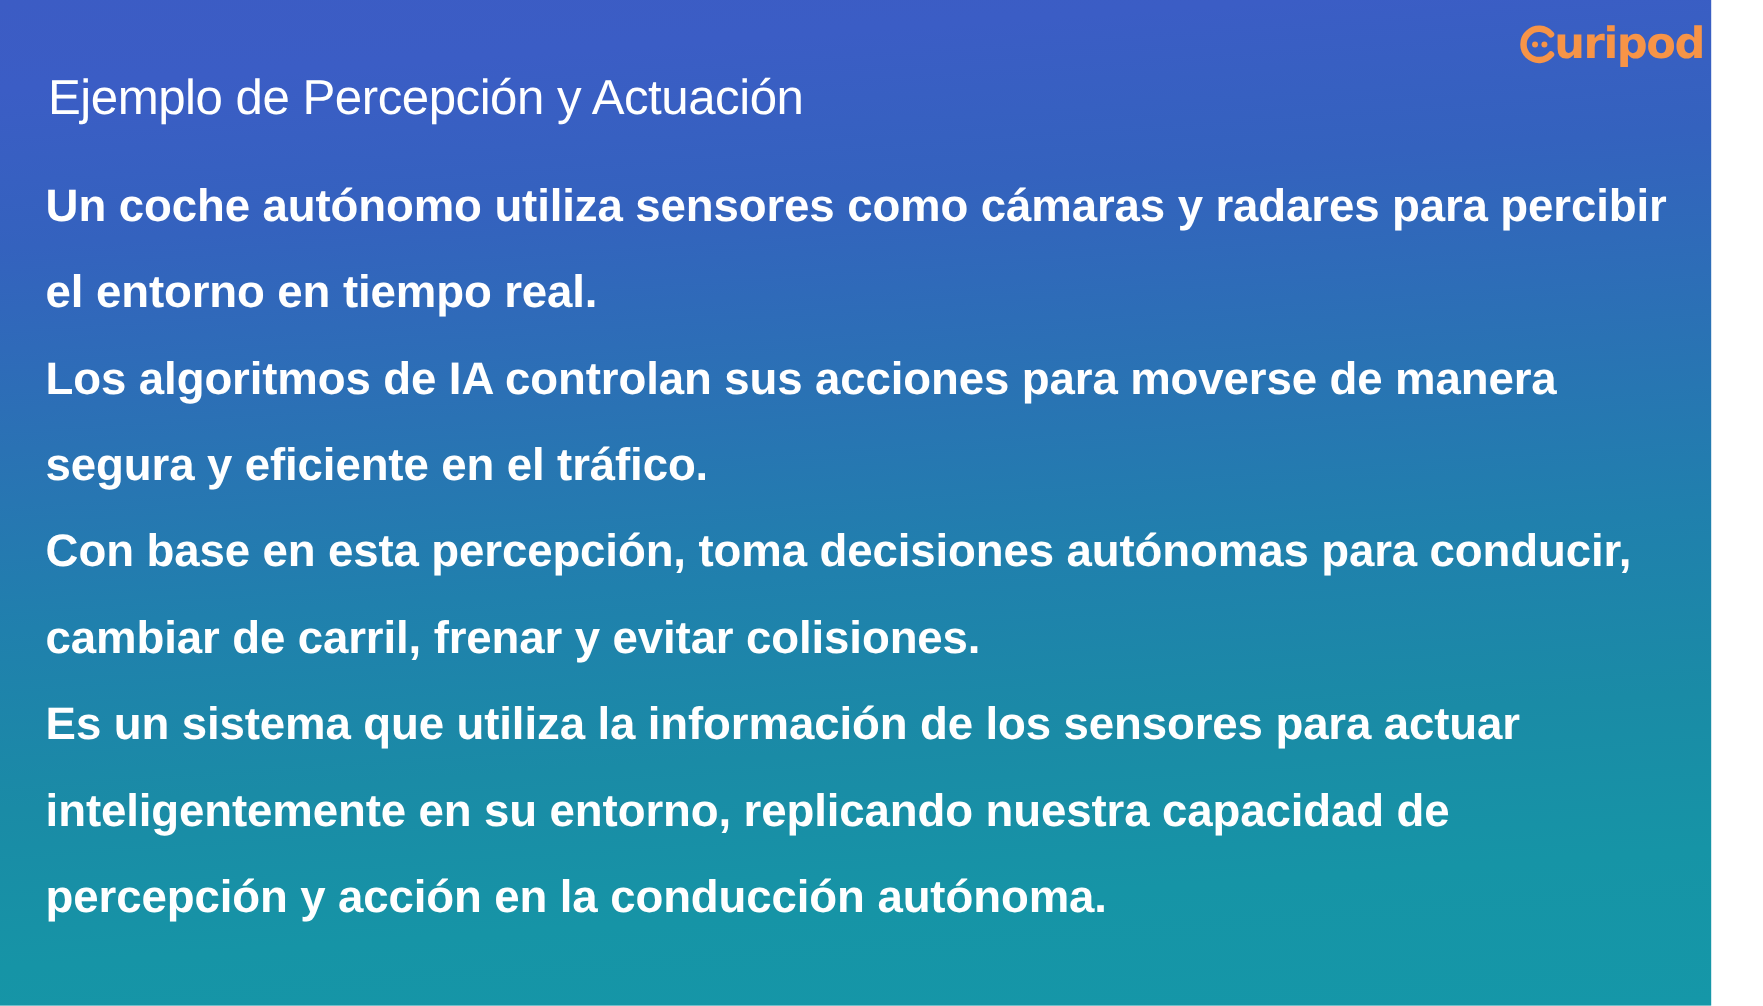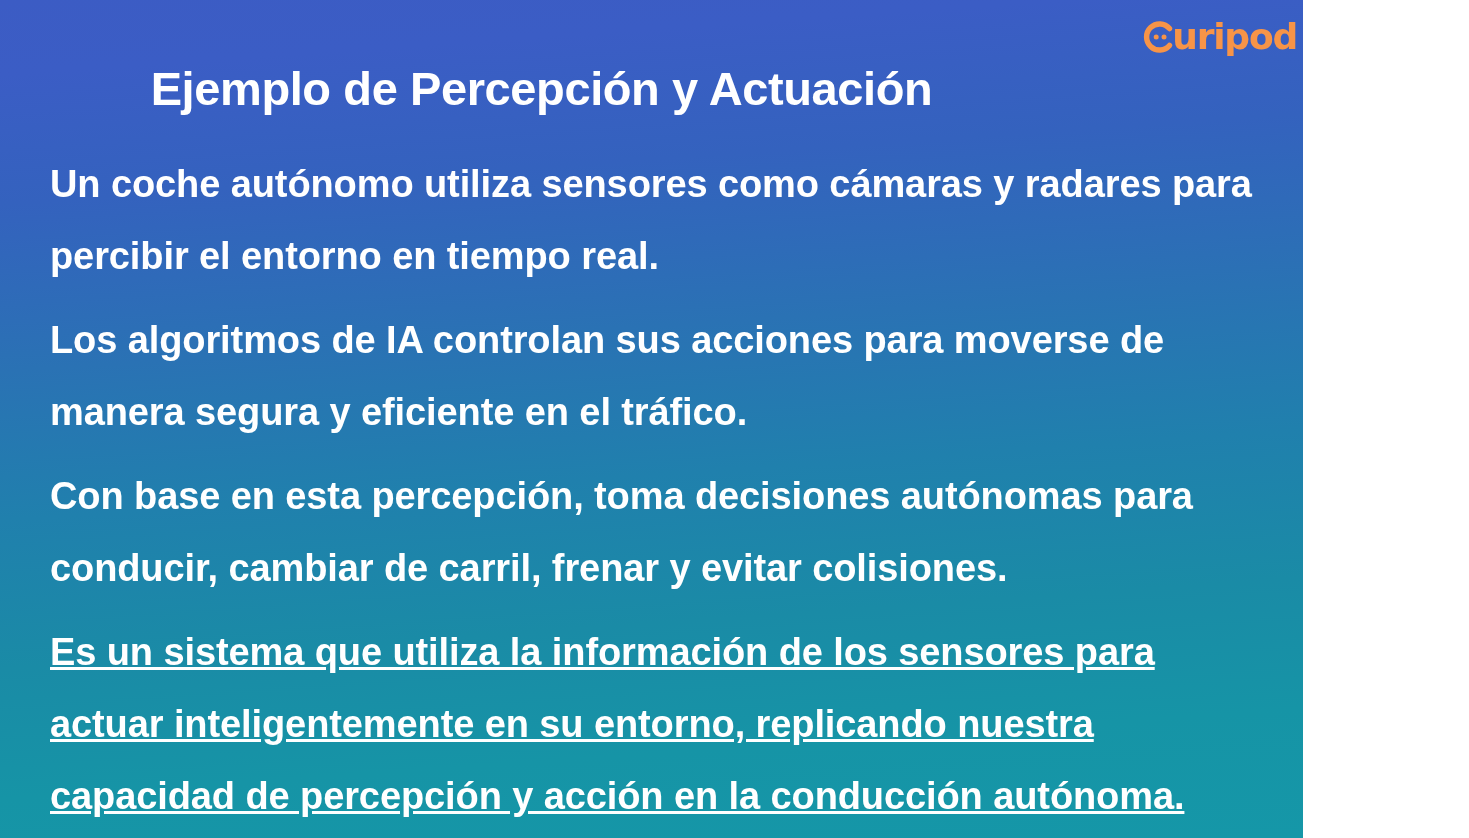--- a/index.html
+++ b/index.html
@@ -7,21 +7,21 @@
     padding: 0;
   }
   body {
     width: 1469px;
     height: 838px;
     overflow: hidden;
     font-family: "Liberation Sans", "DejaVu Sans", sans-serif;
   }
   #slide {
     position: relative;
-    width: 1303px;
+    width: 1426px;
     height: 838px;
     box-sizing: border-box;
     background: linear-gradient(176deg,
         #3c5cc4 0%,
         #3b5dc5 8%,
         #3462be 22%,
         #2a72b4 40%,
         #2080ad 56%,
         #1a8ba6 72%,
         #1694a6 86%,
@@ -55,48 +55,47 @@
   }
   #logo .logo-mark svg { display: block; }
 
   
   #title {
     position: absolute;
     left: 40px;
     top: 32px;
     right: 260px;
     color: #ffffff;
-    font-size: 47px;
-    font-weight: 700;
+    font-size: 41px;
+    font-weight: 400;
     letter-spacing: -0.4px;
     line-height: 1.1;
     white-space: nowrap;
-    text-align: center;
   }
 
   
   #body-text {
     position: absolute;
     left: 38px;
     top: 136px;
     right: 24px;
   }
   .para {
     color: #ffffff;
     font-size: 38px;
     font-weight: bold;
     line-height: 72px;
     letter-spacing: -0.1px;
-    margin: 12px;
+    margin: 0;
     max-width: 1400px;
   }
   .para.p1 { max-width: 1398px; }
   .para.p2 { max-width: 1330px; }
   .para.p3 { max-width: 1300px; }
-  .para.p4 { max-width: 1318px; text-decoration: underline; }
+  .para.p4 { max-width: 1318px; }
 </style>
 </head>
 <body>
 
 <div id="slide">
 
   <div id="logo">
     <span class="logo-mark">
       <svg width="34" height="34" viewBox="0 0 34 34" aria-hidden="true">
         <path d="M28.5 8.6 A13 13 0 1 0 28.5 25.4" fill="none" stroke="#f79447" stroke-width="5.4" stroke-linecap="round"></path>

